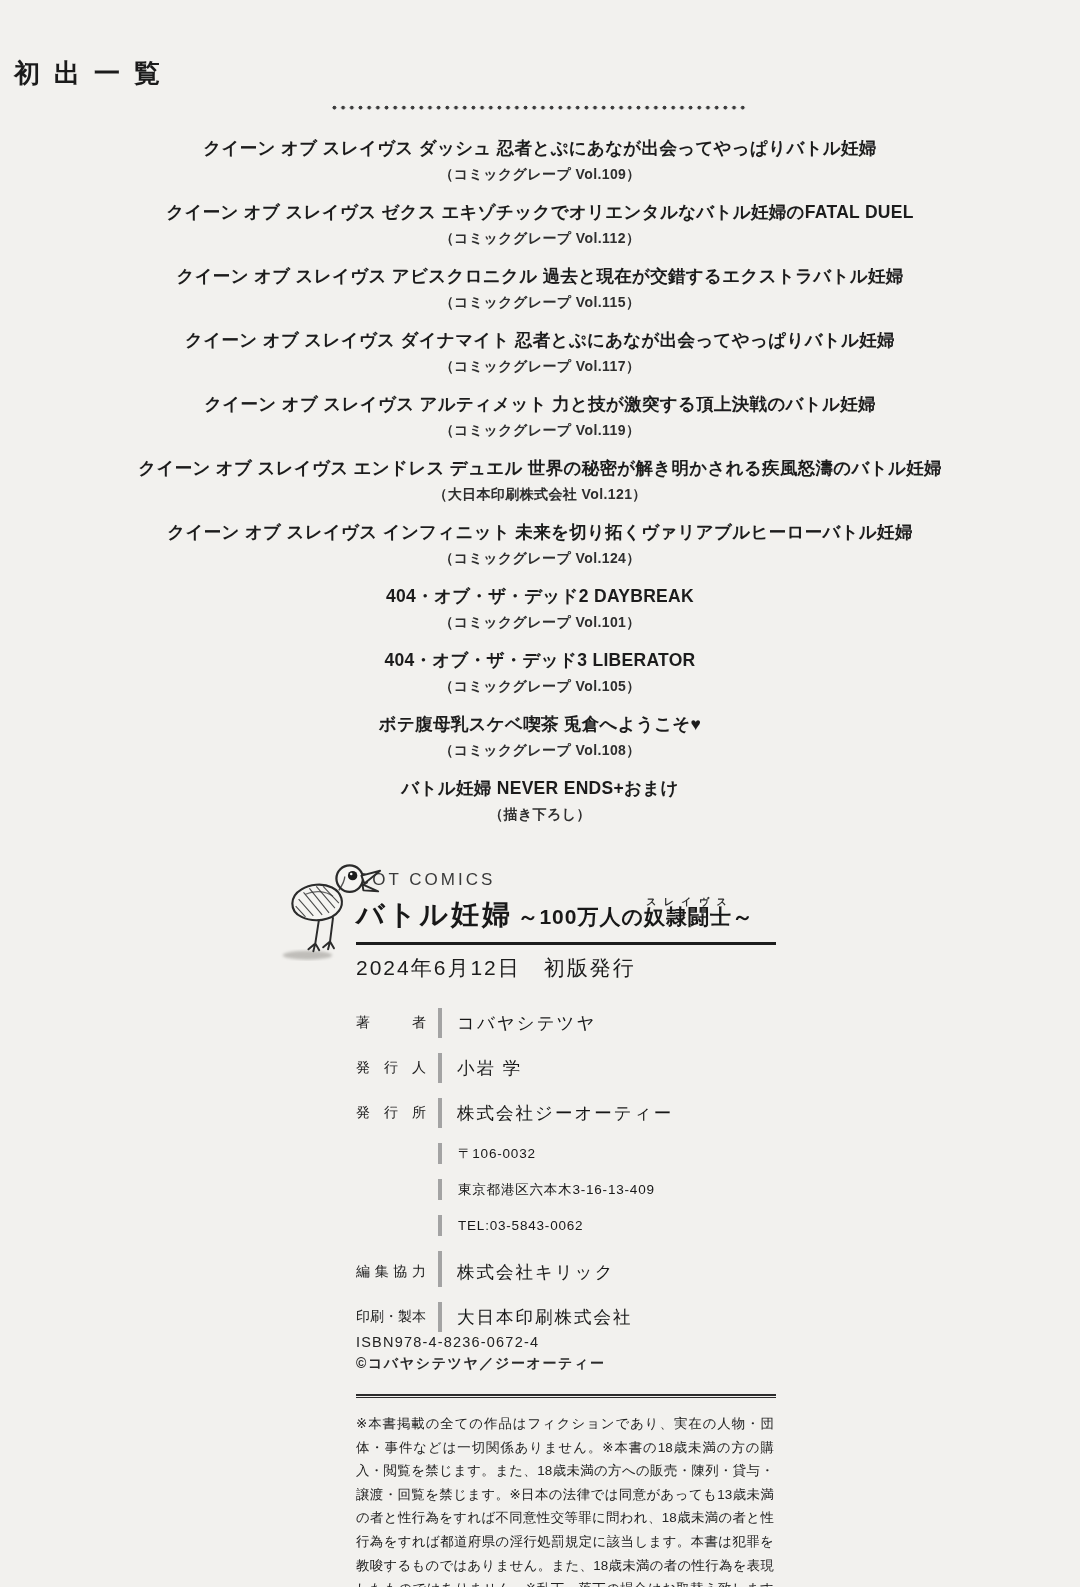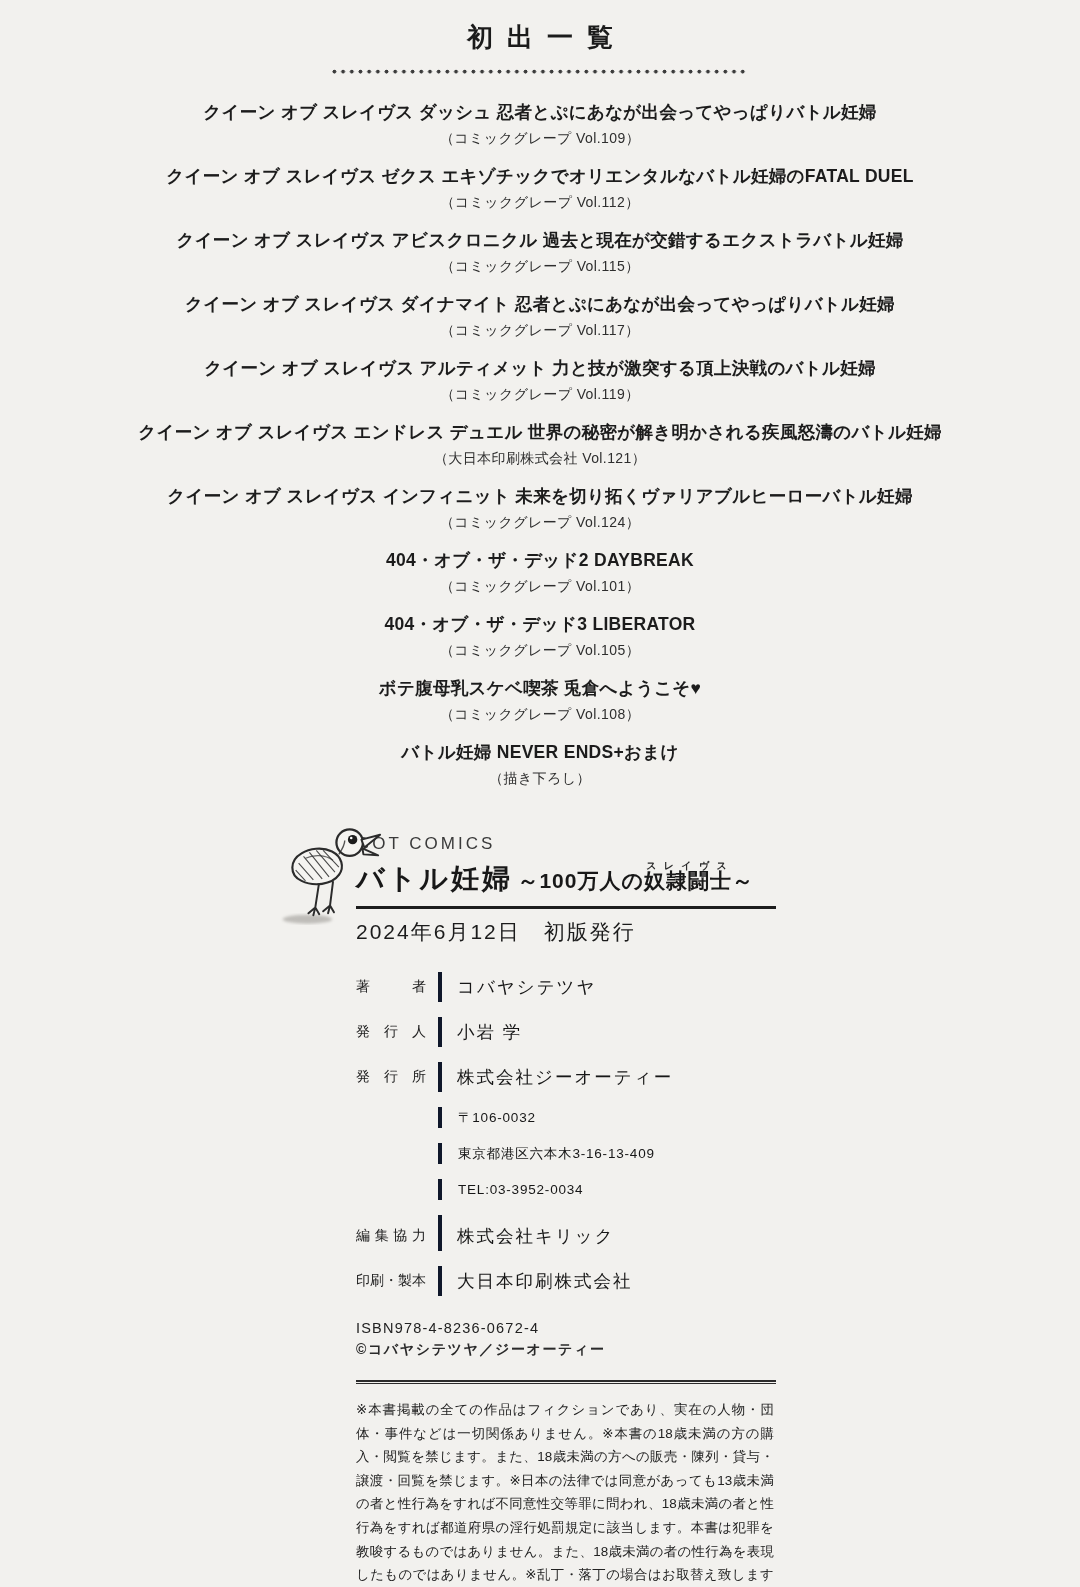--- a/index.html
+++ b/index.html
@@ -6,37 +6,37 @@
   body{
     width:1080px;height:1587px;
     background:#f2f1ee;
     font-family:"Liberation Sans","DejaVu Sans",sans-serif;
     color:#1f1f1f;
     overflow:hidden;
   }
   .page{position:relative;width:1080px;height:1587px;}
 
   
-  .credits-header{margin-top:20px;text-align:center;}
+  .credits-header{margin-top:56px;text-align:left;}
   .credits-title{
     font-size:26px;font-weight:800;letter-spacing:14px;text-indent:14px;
     color:#1b1b1b;margin:0;
   }
   .dotted-divider{
     width:416px;height:6px;margin:14px auto 24px auto;
     background-image:radial-gradient(circle at 2.4px 2.6px,#3c3c3c 1.7px,transparent 2.2px);
     background-size:8.7px 6px;background-repeat:repeat-x;
   }
   .credits-list{text-align:center;}
   .entry{margin-bottom:15px;}
   .entry-title{
     font-size:17.5px;font-weight:700;color:#1c1c1c;line-height:26px;letter-spacing:.3px;
   }
   .entry-source{
-    font-size:14px;font-weight:400;color:#2e2e2e;line-height:20px;margin-top:3px;letter-spacing:.4px;
+    font-size:14px;font-weight:700;color:#2e2e2e;line-height:20px;margin-top:3px;letter-spacing:.4px;
   }
 
   
   .colophon{position:relative;width:422px;margin:46px 0 0 356px;}
   .bird-logo{position:absolute;left:-78px;top:-14px;width:108px;height:108px;}
   .imprint-name{font-size:17px;letter-spacing:3px;color:#3a3a3a;font-weight:400;}
   .book-title{margin-top:6px;white-space:nowrap;}
   .book-title-main{font-size:28px;font-weight:800;letter-spacing:3px;color:#181818;}
   .book-title-sub{font-size:21px;font-weight:700;letter-spacing:1px;color:#181818;}
   .book-title-sub ruby rt{
@@ -47,30 +47,30 @@
 
   .staff{margin-top:26px;}
   .staff-row{display:flex;align-items:stretch;margin-top:15px;}
   .staff-label{
     width:70px;font-size:14px;color:#222;flex:none;
     text-align:justify;text-align-last:justify;
     align-self:center;letter-spacing:0;
   }
   .staff-gap{width:12px;flex:none;}
   .staff-value{
-    border-left:4px solid #0f172a;padding-left:15px;
+    border-left:4px solid #a3a3a3;padding-left:15px;
     font-size:17.5px;letter-spacing:2px;color:#171717;line-height:30px;flex:1;
   }
   .staff-row.small .staff-value{
     font-size:13.5px;letter-spacing:.8px;line-height:21px;padding-left:16px;
   }
   .staff-row.pad-top .staff-value{padding-top:6px;}
   .staff-row.pad-top .staff-label{padding-top:6px;}
 
-  .isbn-block{margin-top:22px;}
+  .isbn-block{}
   .isbn-line{font-size:14.5px;letter-spacing:1.2px;color:#222;line-height:21px;}
   .copyright-line{font-size:14px;letter-spacing:1.6px;color:#2a2a2a;line-height:21px;font-weight:bold;}
 
   .double-rule{
     width:420px;margin-top:20px;height:4px;
     border-top:2px solid #2c2c2c;border-bottom:1px solid #2c2c2c;
     box-sizing:border-box;
   }
   .disclaimer{
     margin:14px 0 0 0;width:418px;
@@ -190,21 +190,21 @@
         <div class="staff-value">〒106-0032</div>
       </div>
       <div class="staff-row small">
         <div class="staff-label"></div>
         <div class="staff-gap"></div>
         <div class="staff-value">東京都港区六本木3-16-13-409</div>
       </div>
       <div class="staff-row small">
         <div class="staff-label"></div>
         <div class="staff-gap"></div>
-        <div class="staff-value">TEL:03-3952-0034</div>
+        <div class="staff-value">TEL:03-5843-0062</div>
       </div>
       <div class="staff-row pad-top">
         <div class="staff-label">編集協力</div>
         <div class="staff-gap"></div>
         <div class="staff-value">株式会社キリック</div>
       </div>
       <div class="staff-row">
         <div class="staff-label">印刷・製本</div>
         <div class="staff-gap"></div>
         <div class="staff-value">大日本印刷株式会社</div>

